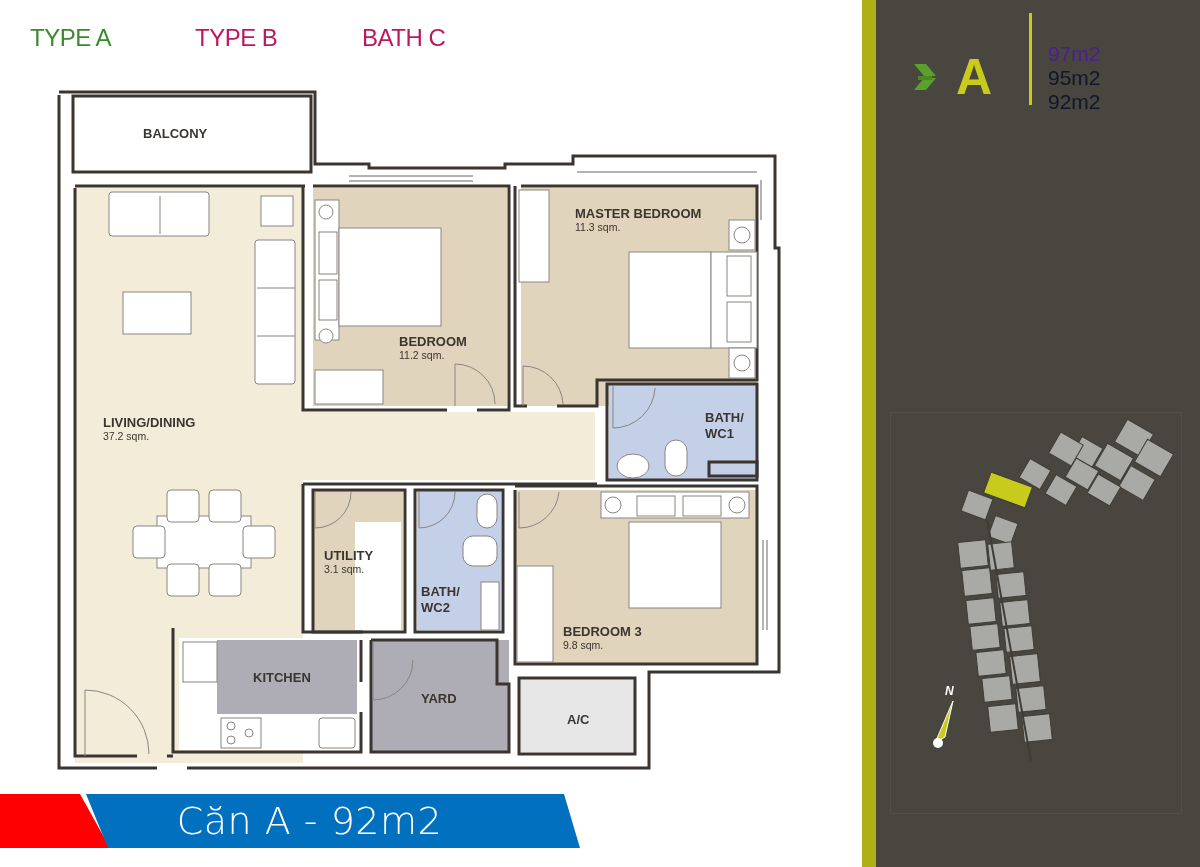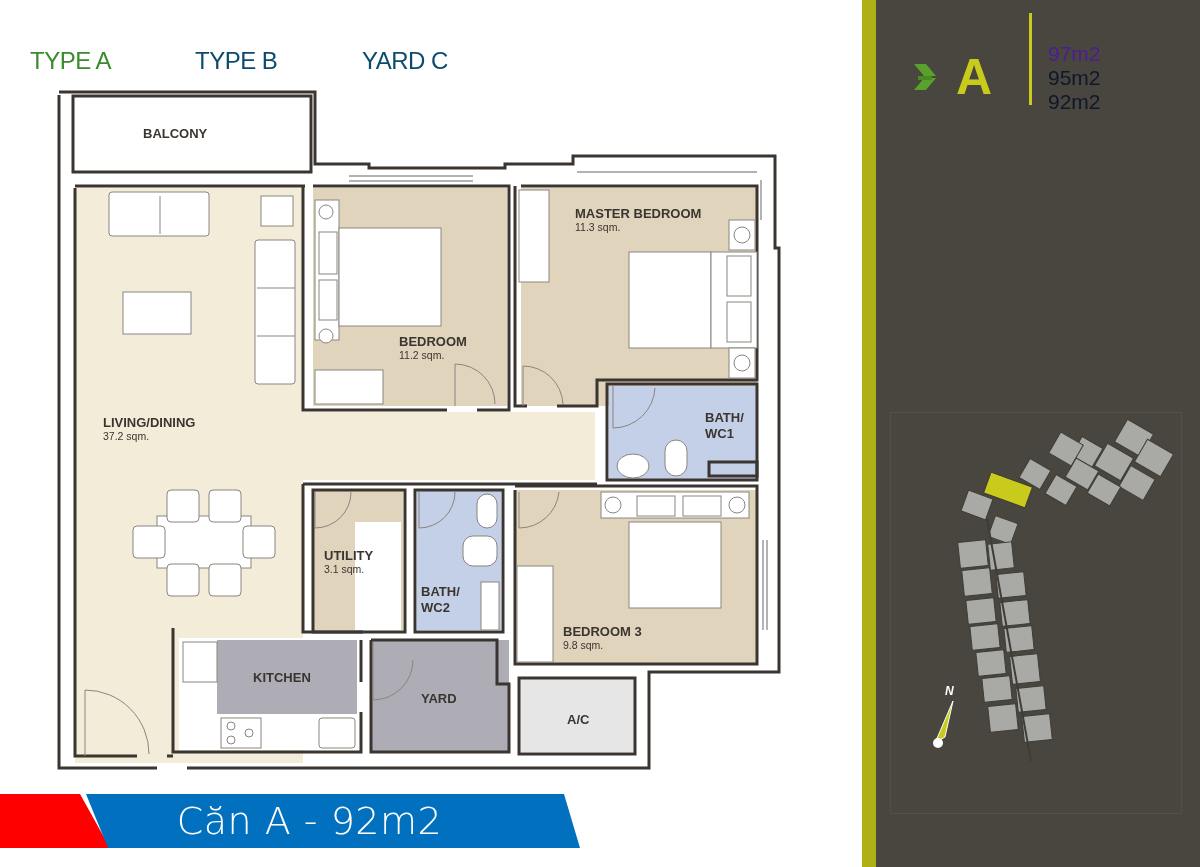--- a/index.html
+++ b/index.html
@@ -1,18 +1,18 @@
 <!DOCTYPE html>
 <html><head>
 <meta charset="utf-8">
 <style>
   html,body{margin:0;padding:0;}
   body{width:1200px;height:867px;position:relative;overflow:hidden;background:#ffffff;font-family:"Liberation Sans",sans-serif;}
-  .tabs{position:absolute;left:0;top:0;width:820px;height:80px;margin-top:23px;}
-  .tab{position:absolute;top:24px;font-size:24px;letter-spacing:-0.5px;color:#0c4a6e;cursor:pointer;font-family:"Liberation Sans",sans-serif;}
+  .tabs{position:absolute;left:0;top:0;width:820px;height:80px;}
+  .tab{position:absolute;top:24px;font-size:24px;letter-spacing:-0.5px;color:#be185d;cursor:pointer;font-family:"Liberation Sans",sans-serif;}
   .tab.active{color:#3a8a2e;}
   .plan{position:absolute;left:0;top:80px;width:820px;height:700px;margin-left:37px;}
   .plan svg{display:block;}
   .lbl{font-family:"Liberation Sans",sans-serif;font-weight:bold;font-size:13px;fill:#3a3530;}
   .area{font-family:"Liberation Sans",sans-serif;font-size:10.5px;fill:#3a3530;}
   .banner{position:absolute;left:0;top:794px;width:600px;height:54px;}
   .banner-red{position:absolute;left:0;top:0;width:110px;height:54px;background:#fe0000;clip-path:polygon(0 0,80px 0,110px 54px,0 54px);}
   .banner-blue{position:absolute;left:86px;top:0;width:494px;height:54px;background:#0070bf;clip-path:polygon(0 0,478px 0,494px 54px,22px 54px);}
   .banner-text{position:absolute;left:0;top:0;width:580px;height:54px;line-height:54px;text-align:center;padding-left:39px;box-sizing:border-box;color:#ffffff;font-size:38px;font-family:"DejaVu Sans",sans-serif;font-weight:300;letter-spacing:0.5px;}
   .panel{position:absolute;left:862px;top:0;width:338px;height:867px;background:#48463e;}
@@ -24,21 +24,21 @@
   .size{display:block;cursor:pointer;color:#0f172a;}
   .size.sel{color:#4c1d95;margin-top:30px;}
   .sitemap{position:absolute;left:890px;top:412px;width:290px;height:400px;border:1px solid #525048;}
 </style>
 </head>
 <body>
 
 <div class="tabs">
   <div class="tab active" style="left:30px;">TYPE A</div>
   <div class="tab" style="left:195px;">TYPE B</div>
-  <div class="tab" style="left:362px;">YARD C</div>
+  <div class="tab" style="left:362px;">BATH C</div>
 </div>
 
 <div class="plan">
 <svg width="820" height="700" viewBox="0 80 820 700" xmlns="http://www.w3.org/2000/svg">
 
   <rect x="38" y="96" width="234" height="74" fill="#ffffff"></rect>
   <rect x="38" y="188" width="228" height="575" fill="#f3ecd8"></rect>
   <rect x="266" y="412" width="292" height="68" fill="#f3ecd8"></rect>
   <rect x="276" y="188" width="194" height="218" fill="#e0d4bc"></rect>
   <rect x="484" y="188" width="236" height="218" fill="#e0d4bc"></rect>

